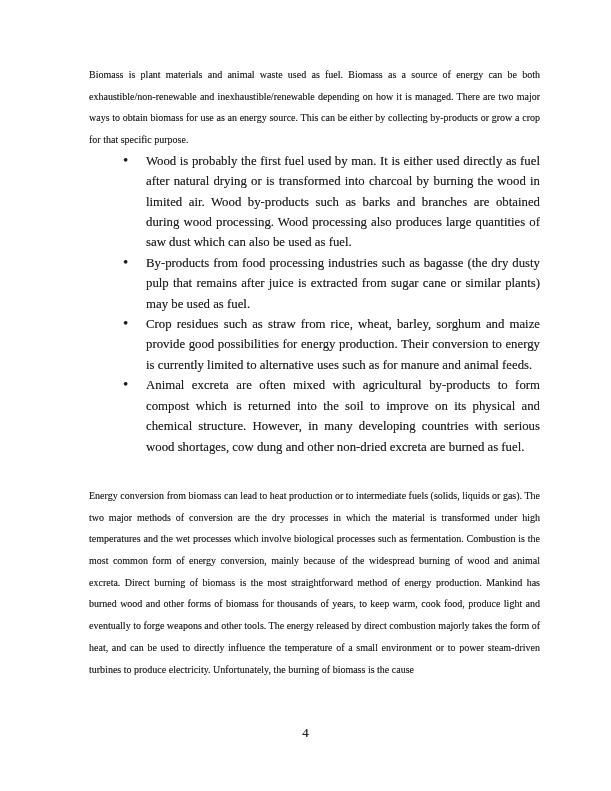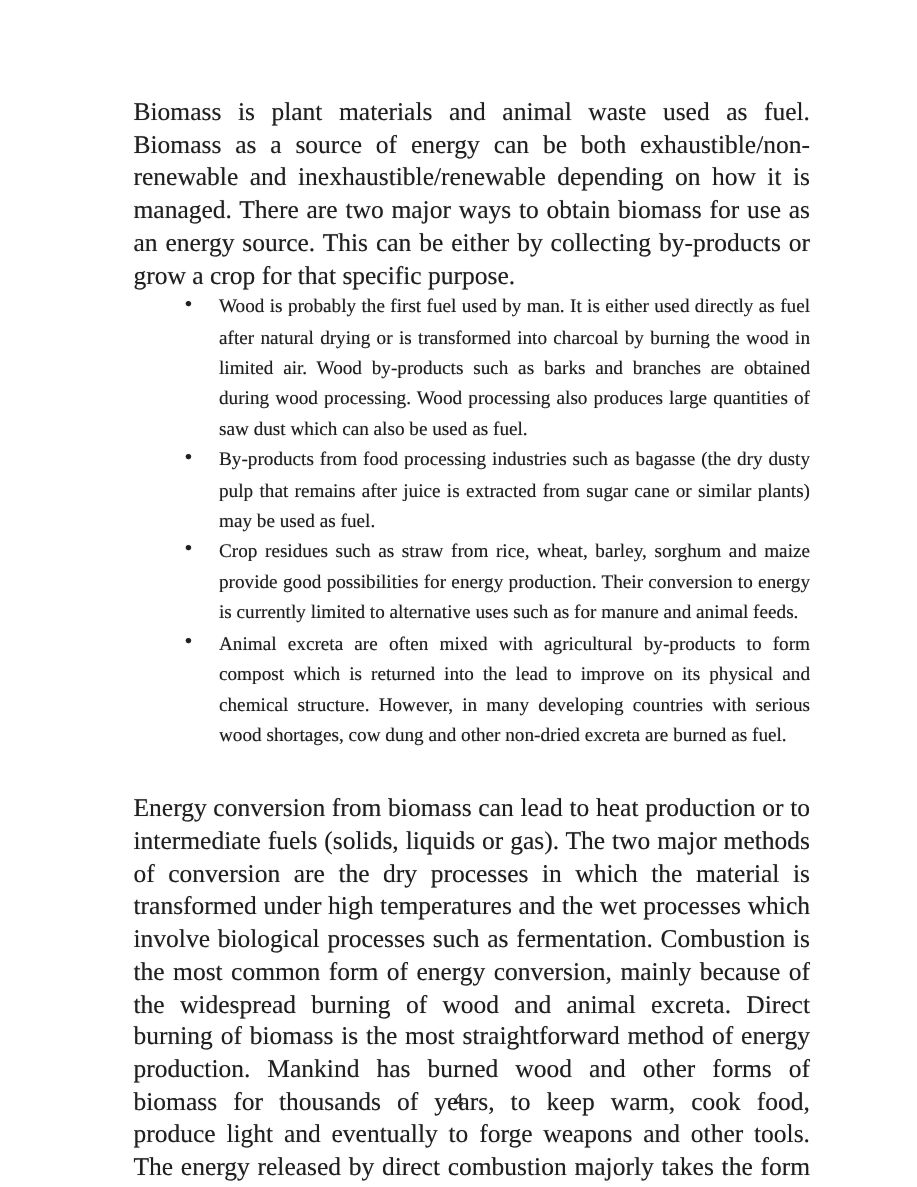--- a/index.html
+++ b/index.html
@@ -18,21 +18,21 @@
     height: 791px;
     background: #ffffff;
     box-sizing: border-box;
     padding: 64px 71px 0 89px;
     font-family: "Liberation Serif", "DejaVu Serif", serif;
     color: #1f1f1f;
     text-shadow: 0 0 0.5px rgba(35,35,35,0.55);
   }
   .para {
     margin: 0;
-    font-size: 17px;
+    font-size: 10px;
     line-height: 21.7px;
     text-align: justify;
     text-justify: inter-word;
   }
   .para-body {
     margin-top: 28px;
   }
   ul.bullets {
     margin: 0;
     padding: 0 0 0 57px;
@@ -77,21 +77,21 @@
     <li>
       <span class="marker">•</span>
       <span>By-products from food processing industries such as bagasse (the dry dusty pulp that remains after juice is extracted from sugar cane or similar plants) may be used as fuel.</span>
     </li>
     <li>
       <span class="marker">•</span>
       <span>Crop residues such as straw from rice, wheat, barley, sorghum and maize provide good possibilities for energy production. Their conversion to energy is currently limited to alternative uses such as for manure and animal feeds.</span>
     </li>
     <li>
       <span class="marker">•</span>
-      <span>Animal excreta are often mixed with agricultural by-products to form compost which is returned into the lead to improve on its physical and chemical structure. However, in many developing countries with serious wood shortages, cow dung and other non-dried excreta are burned as fuel.</span>
+      <span>Animal excreta are often mixed with agricultural by-products to form compost which is returned into the soil to improve on its physical and chemical structure. However, in many developing countries with serious wood shortages, cow dung and other non-dried excreta are burned as fuel.</span>
     </li>
   </ul>
 
   <p class="para para-body">Energy conversion from biomass can lead to heat production or to intermediate fuels (solids, liquids or gas). The two major methods of conversion are the dry processes in which the material is transformed under high temperatures and the wet processes which involve biological processes such as fermentation. Combustion is the most common form of energy conversion, mainly because of the widespread burning of wood and animal excreta. Direct burning of biomass is the most straightforward method of energy production. Mankind has burned wood and other forms of biomass for thousands of years, to keep warm, cook food, produce light and eventually to forge weapons and other tools. The energy released by direct combustion majorly takes the form of heat, and can be used to directly influence the temperature of a small environment or to power steam-driven turbines to produce electricity. Unfortunately, the burning of biomass is the cause</p>
 
   <div class="footer">4</div>
 
 </div>
 
 </body></html>

